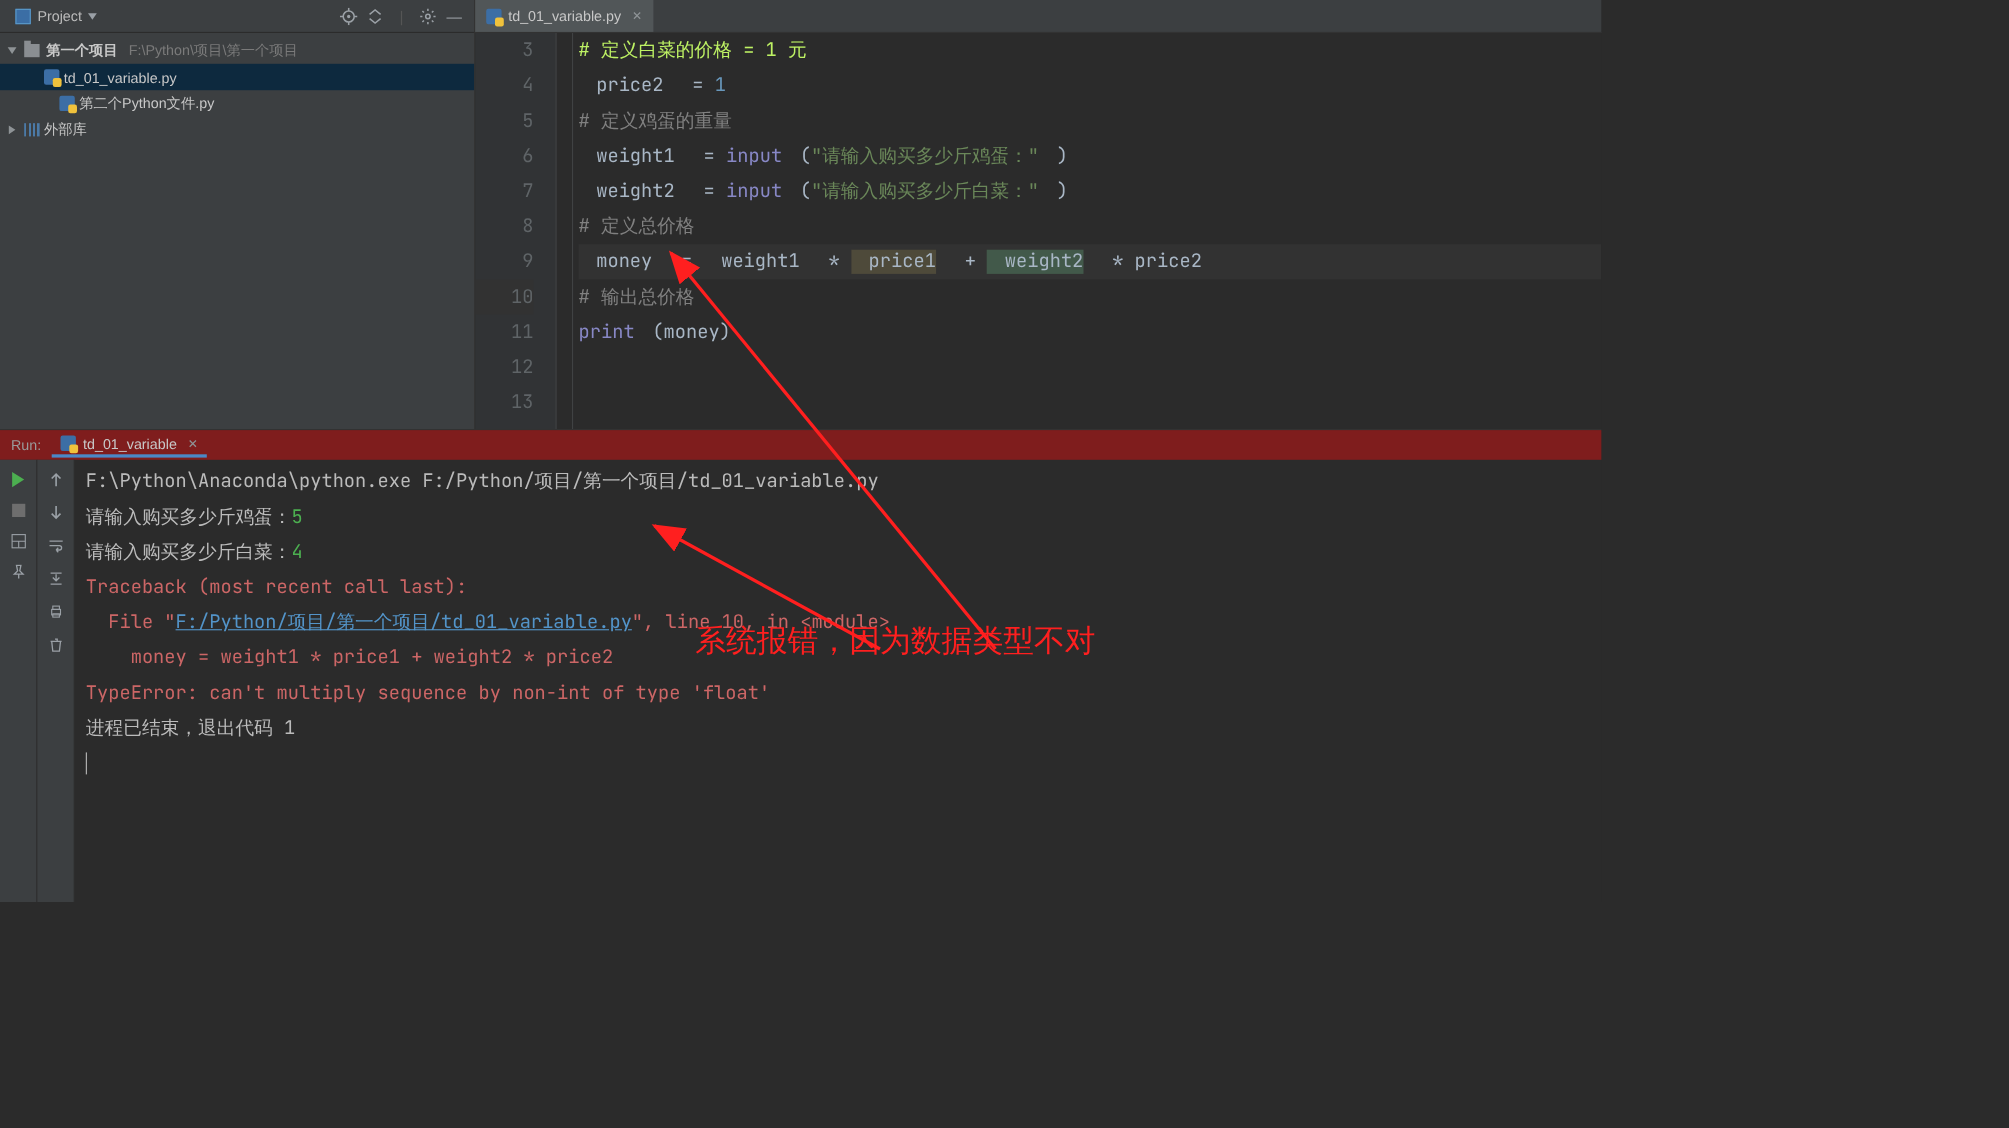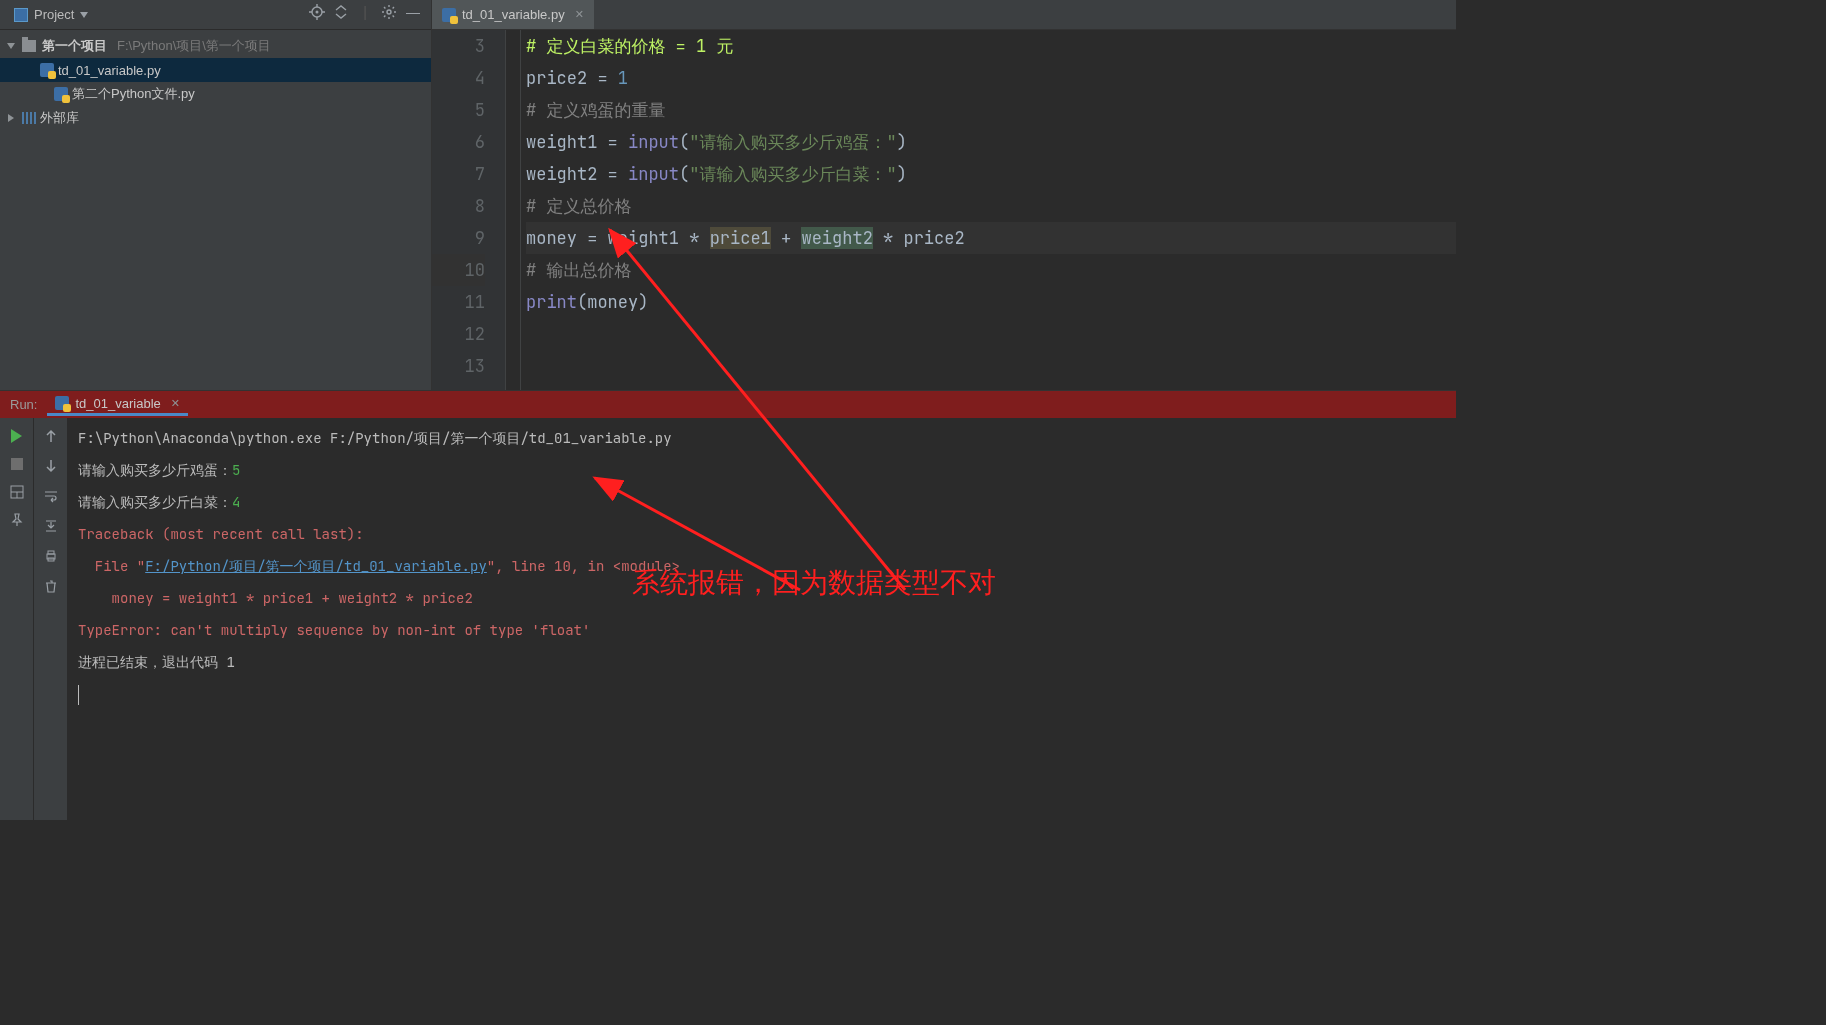--- a/index.html
+++ b/index.html
@@ -21,20 +21,21 @@
 .sidebar {
   width: 432px;
   background: #3c3f41;
   display: flex;
   flex-direction: column;
   border-right: 1px solid #323232;
 }
 .sidebar-header {
   height: 30px;
   display: flex;
+  align-items: center;
   border-bottom: 1px solid #2b2b2b;
   padding: 0 6px;
 }
 .sidebar-header .project-btn {
   display: flex;
   align-items: center;
   gap: 6px;
   padding: 2px 8px;
   font-size: 13px;
   color: #bbbbbb;
@@ -160,21 +161,21 @@
   padding-right: 20px;
   border-right: 1px solid #404243;
 }
 .code-scroll { flex: 1; position: relative; overflow: hidden; }
 .code { padding-left: 20px; position: relative; }
 .vline { position: absolute; left: 14px; top: 0; bottom: 0; border-left: 1px solid #404243; }
 .c-comment { color: #808080; }
 .c-fn      { color: #8888c6; }
 .c-num     { color: #6897bb; }
 .c-str     { color: #6a8759; }
-.c-ident   { color: #a9b7c6; }
+.c-ident   { color: #a9b7c6; margin-left: 16px; }
 .line-hl   { background: #323232; }
 .sel-hl    { background: #42594a; }
 .sel-hl2   { background: #4e4a3a; }
 .code .line { white-space: pre; }
 
 
 .fade-top {
   color: #bef264;
 }
 
@@ -235,21 +236,21 @@
 .rg-play {
   width: 0; height: 0;
   border-top: 7px solid transparent;
   border-bottom: 7px solid transparent;
   border-left: 11px solid #4caf50;
 }
 .rg-stop { width: 12px; height: 12px; background: #6e6e6e; }
 .console {
   flex: 1;
   font-family: "Consolas","JetBrains Mono",monospace;
-  font-size: 14px;
+  font-size: 17px;
   line-height: 32px;
   padding: 4px 10px;
   overflow: hidden;
   white-space: pre;
 }
 .c-path  { color: #bbbbbb; }
 .c-in    { color: #bbbbbb; }
 .c-ok    { color: #4caf50; }
 .c-err   { color: #cc6666; }
 .c-link  { color: #5394c9; text-decoration: underline; }

